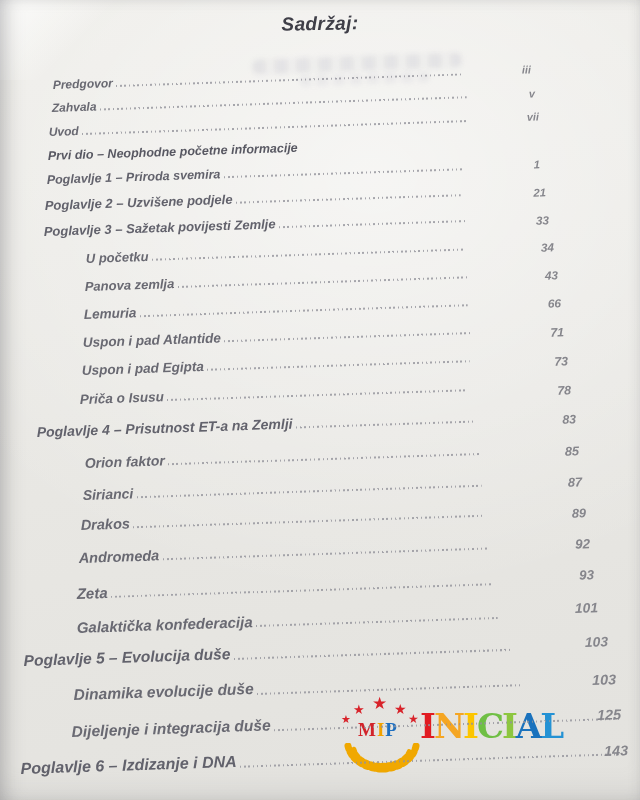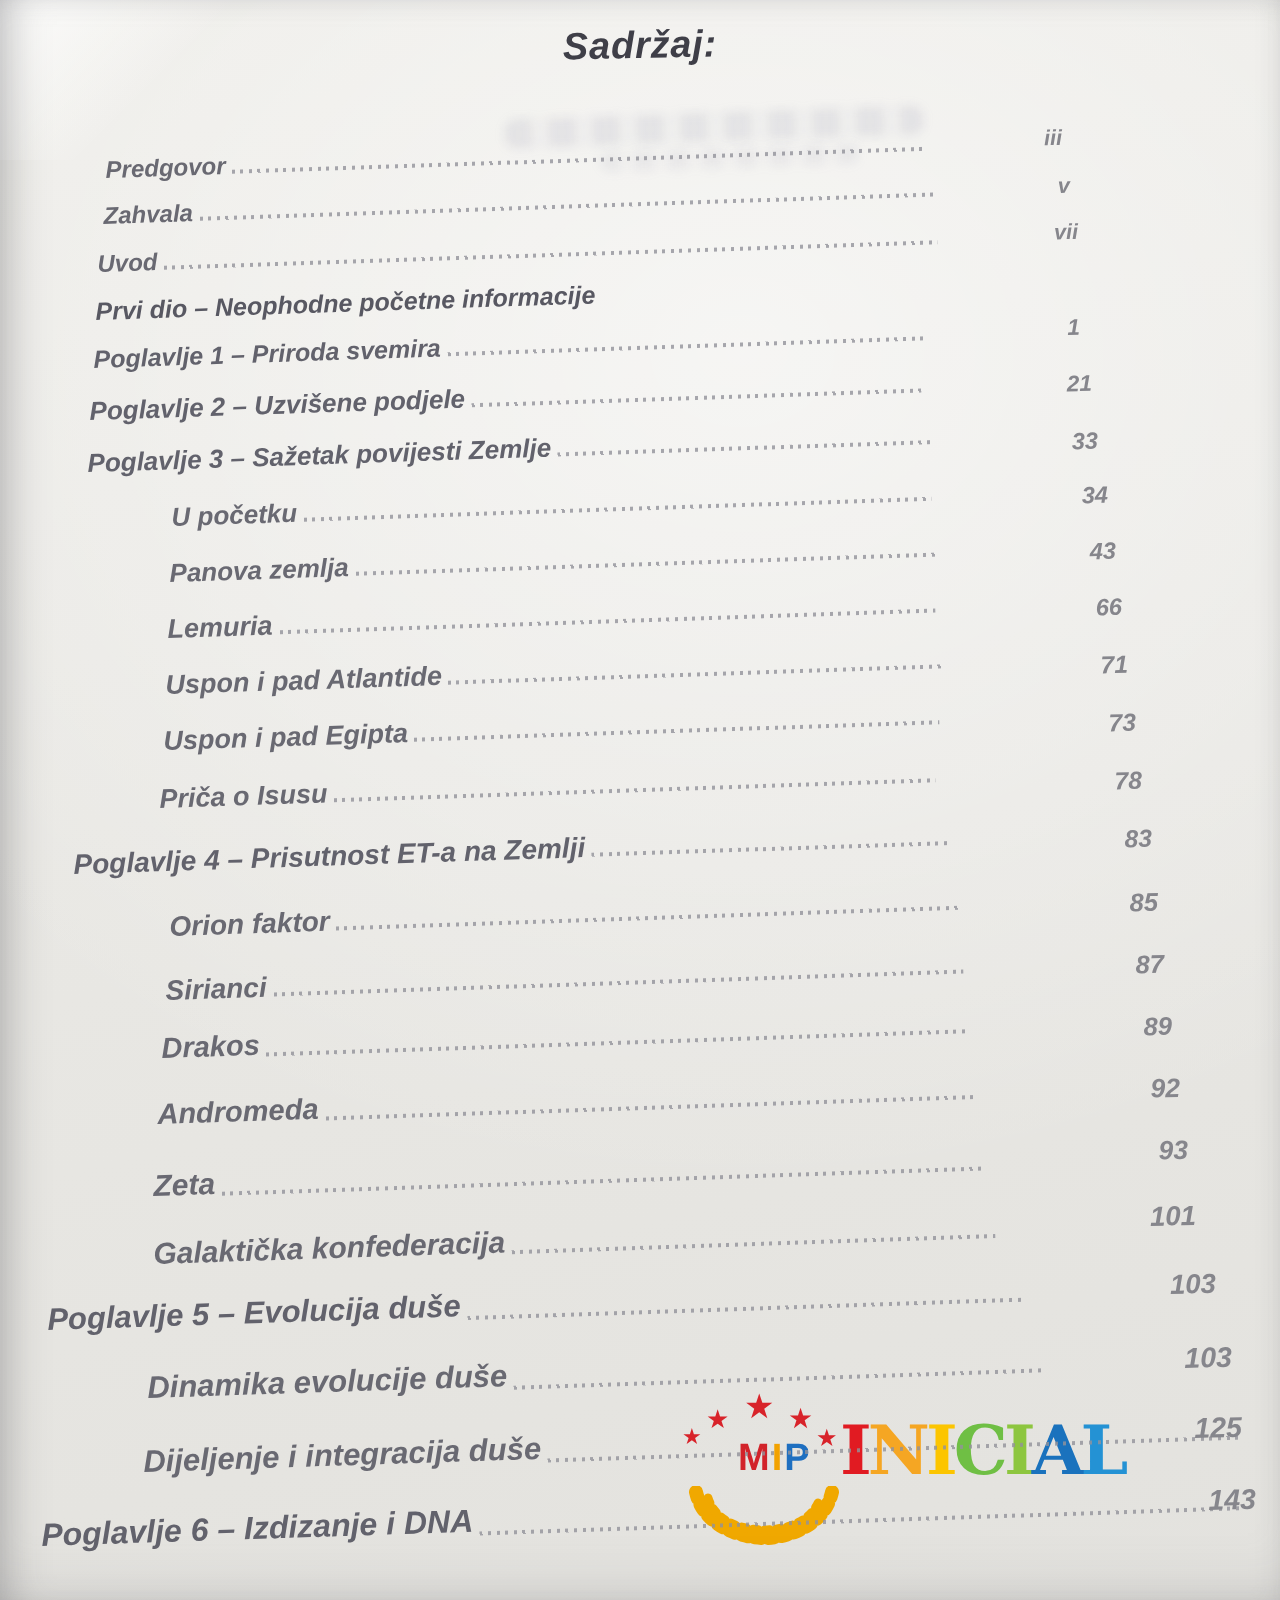--- a/index.html
+++ b/index.html
@@ -50,21 +50,21 @@
   }
   .toc-row.part{font-weight:800;color:#585862;}
   .toc-row.chapter{color:#62626c;}
   .pnum{
     position:absolute;width:46px;text-align:right;z-index:10;
     font-style:italic;font-weight:700;color:#86868c;transform:rotate(-1.6deg);
   }
   
   #logo{position:absolute;left:338px;top:694px;width:300px;height:95px;z-index:4;}
   .star{position:absolute;line-height:1;}
-  #mip-letters{position:absolute;left:31px;top:26px;font-family:Liberation Sans, sans-serif;
+  #mip-letters{position:absolute;left:20px;top:26px;font-family:Liberation Serif, serif;
     font-weight:700;font-size:19px;letter-spacing:1px;line-height:1;}
   #brand{position:absolute;left:82px;top:15px;font-family:"DejaVu Serif",serif;
     font-weight:700;font-size:34px;line-height:1;letter-spacing:-2px;white-space:nowrap;}
   #wreath{position:absolute;left:3px;top:49px;}
 </style>
 </head>
 <body>
 
 <div id="photo">
   <div id="corner-highlight"></div>

